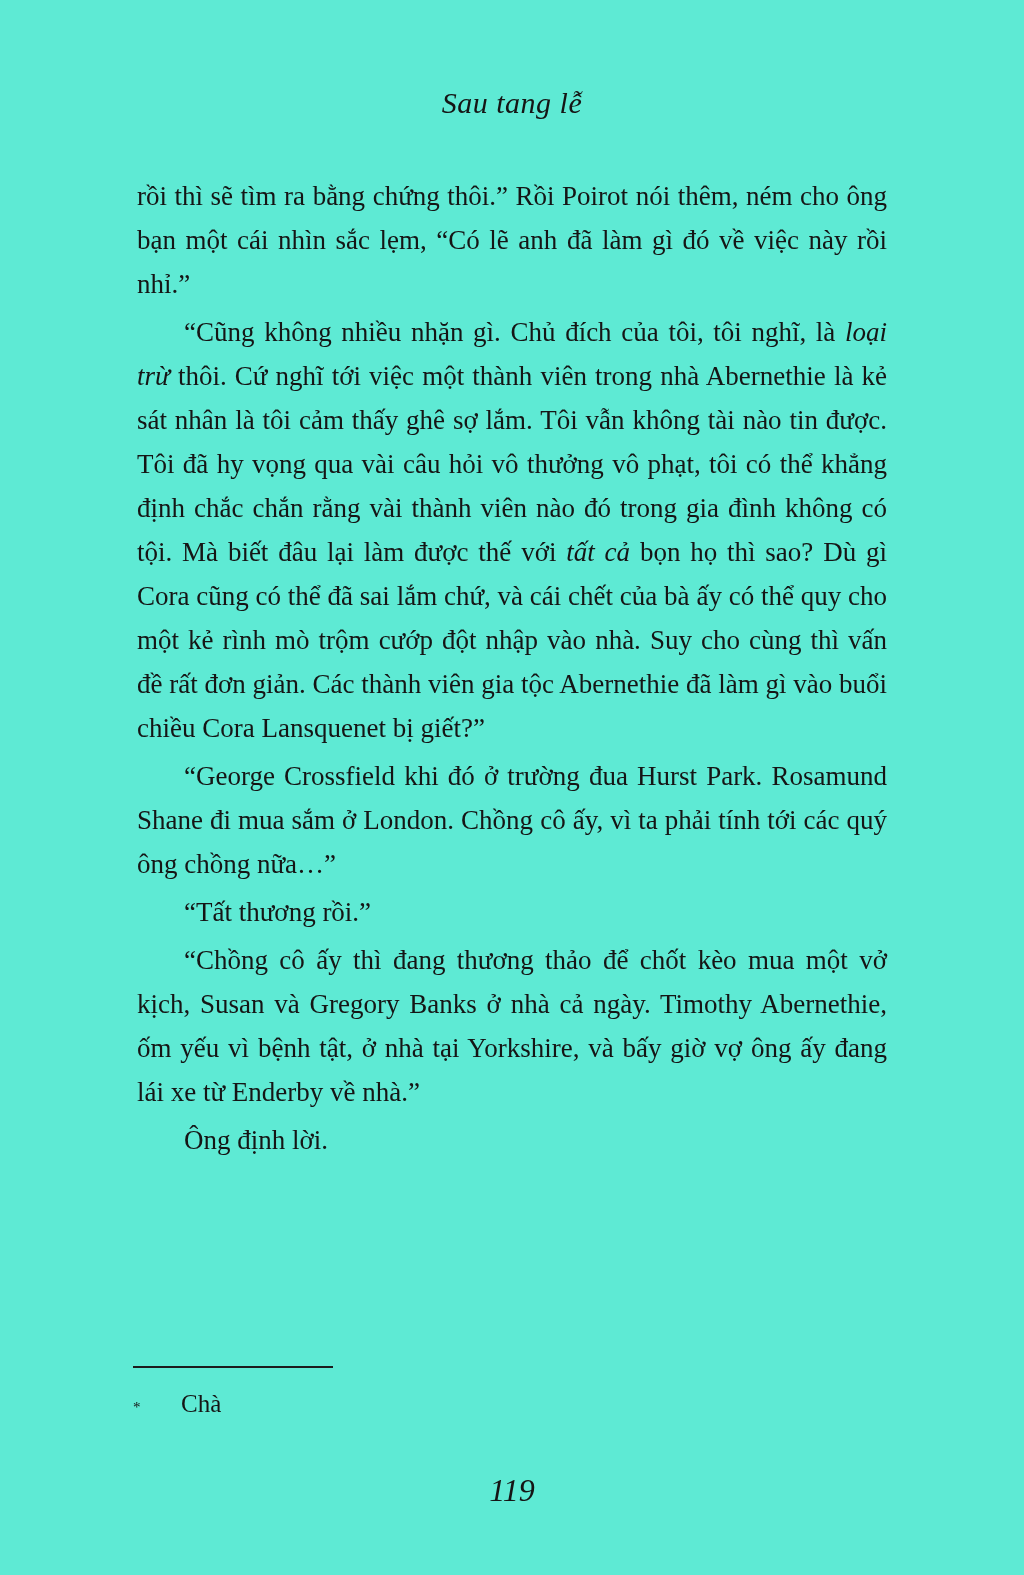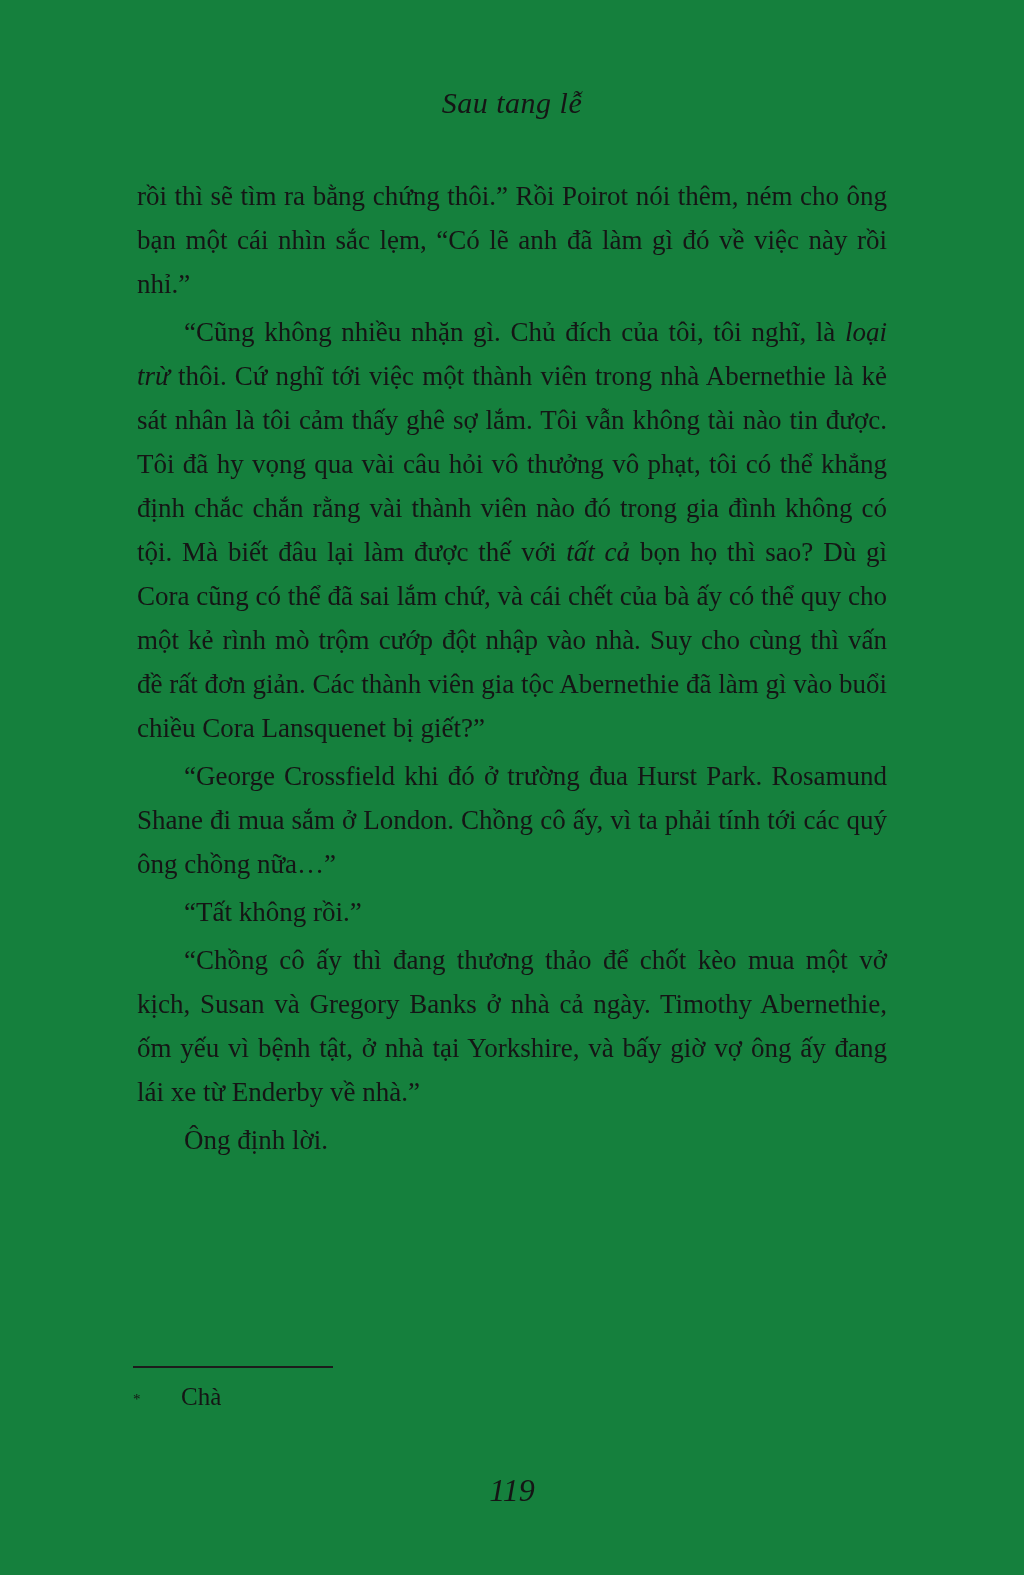--- a/index.html
+++ b/index.html
@@ -1,20 +1,20 @@
 <!DOCTYPE html>
 <html><head>
 <meta charset="utf-8">
 <style>
   html, body { margin: 0; padding: 0; background: #ffffff; }
   .page {
     position: relative;
     width: 1024px;
     height: 1575px;
-    background: #15803d;
+    background: #5eead4;
     font-family: "Liberation Serif", serif;
     color: #151515;
     overflow: hidden;
   }
   .running-title {
     position: absolute;
     top: 86px;
     left: 0;
     width: 100%;
     text-align: center;
@@ -46,21 +46,21 @@
     width: 200px;
     height: 0;
     border-top: 2px solid #1c1c1c;
   }
   .footnote {
     position: absolute;
     left: 133px;
     top: 1382px;
     width: 720px;
     font-size: 25px;
-    line-height: 29px;
+    line-height: 44px;
   }
   .footnote .marker {
     display: inline-block;
     width: 48px;
     font-size: 15px;
     vertical-align: top;
     padding-top: 3px;
   }
   .page-number {
     position: absolute;
@@ -76,21 +76,21 @@
 <body>
 
 <div class="page">
 
   <div class="running-title">Sau tang lễ</div>
 
   <div class="content">
       <p class="para no-indent"><span>rồi thì sẽ tìm ra bằng chứng thôi.” Rồi Poirot nói thêm, ném cho ông bạn một cái nhìn sắc lẹm, “Có lẽ anh đã làm gì đó về việc này rồi nhỉ.”</span></p>
       <p class="para"><span>“Cũng không nhiều nhặn gì. Chủ đích của tôi, tôi nghĩ, là </span><em>loại trừ</em><span> thôi. Cứ nghĩ tới việc một thành viên trong nhà Abernethie là kẻ sát nhân là tôi cảm thấy ghê sợ lắm. Tôi vẫn không tài nào tin được. Tôi đã hy vọng qua vài câu hỏi vô thưởng vô phạt, tôi có thể khẳng định chắc chắn rằng vài thành viên nào đó trong gia đình không có tội. Mà biết đâu lại làm được thế với </span><em>tất cả</em><span> bọn họ thì sao? Dù gì Cora cũng có thể đã sai lắm chứ, và cái chết của bà ấy có thể quy cho một kẻ rình mò trộm cướp đột nhập vào nhà. Suy cho cùng thì vấn đề rất đơn giản. Các thành viên gia tộc Abernethie đã làm gì vào buổi chiều Cora Lansquenet bị giết?”</span></p>
       <p class="para"><span>“George Crossfield khi đó ở trường đua Hurst Park. Rosamund Shane đi mua sắm ở London. Chồng cô ấy, vì ta phải tính tới các quý ông chồng nữa…”</span></p>
-      <p class="para"><span>“Tất không rồi.”</span></p>
+      <p class="para"><span>“Tất thương rồi.”</span></p>
       <p class="para"><span>“Chồng cô ấy thì đang thương thảo để chốt kèo mua một vở kịch, Susan và Gregory Banks ở nhà cả ngày. Timothy Abernethie, ốm yếu vì bệnh tật, ở nhà tại Yorkshire, và bấy giờ vợ ông ấy đang lái xe từ Enderby về nhà.”</span></p>
       <p class="para"><span>Ông định lời.</span></p>
     </div>
 
   <div class="footnote-rule"></div>
 
   <div class="footnote">
     <span class="marker">*</span><span>Chà</span>
   </div>
 

